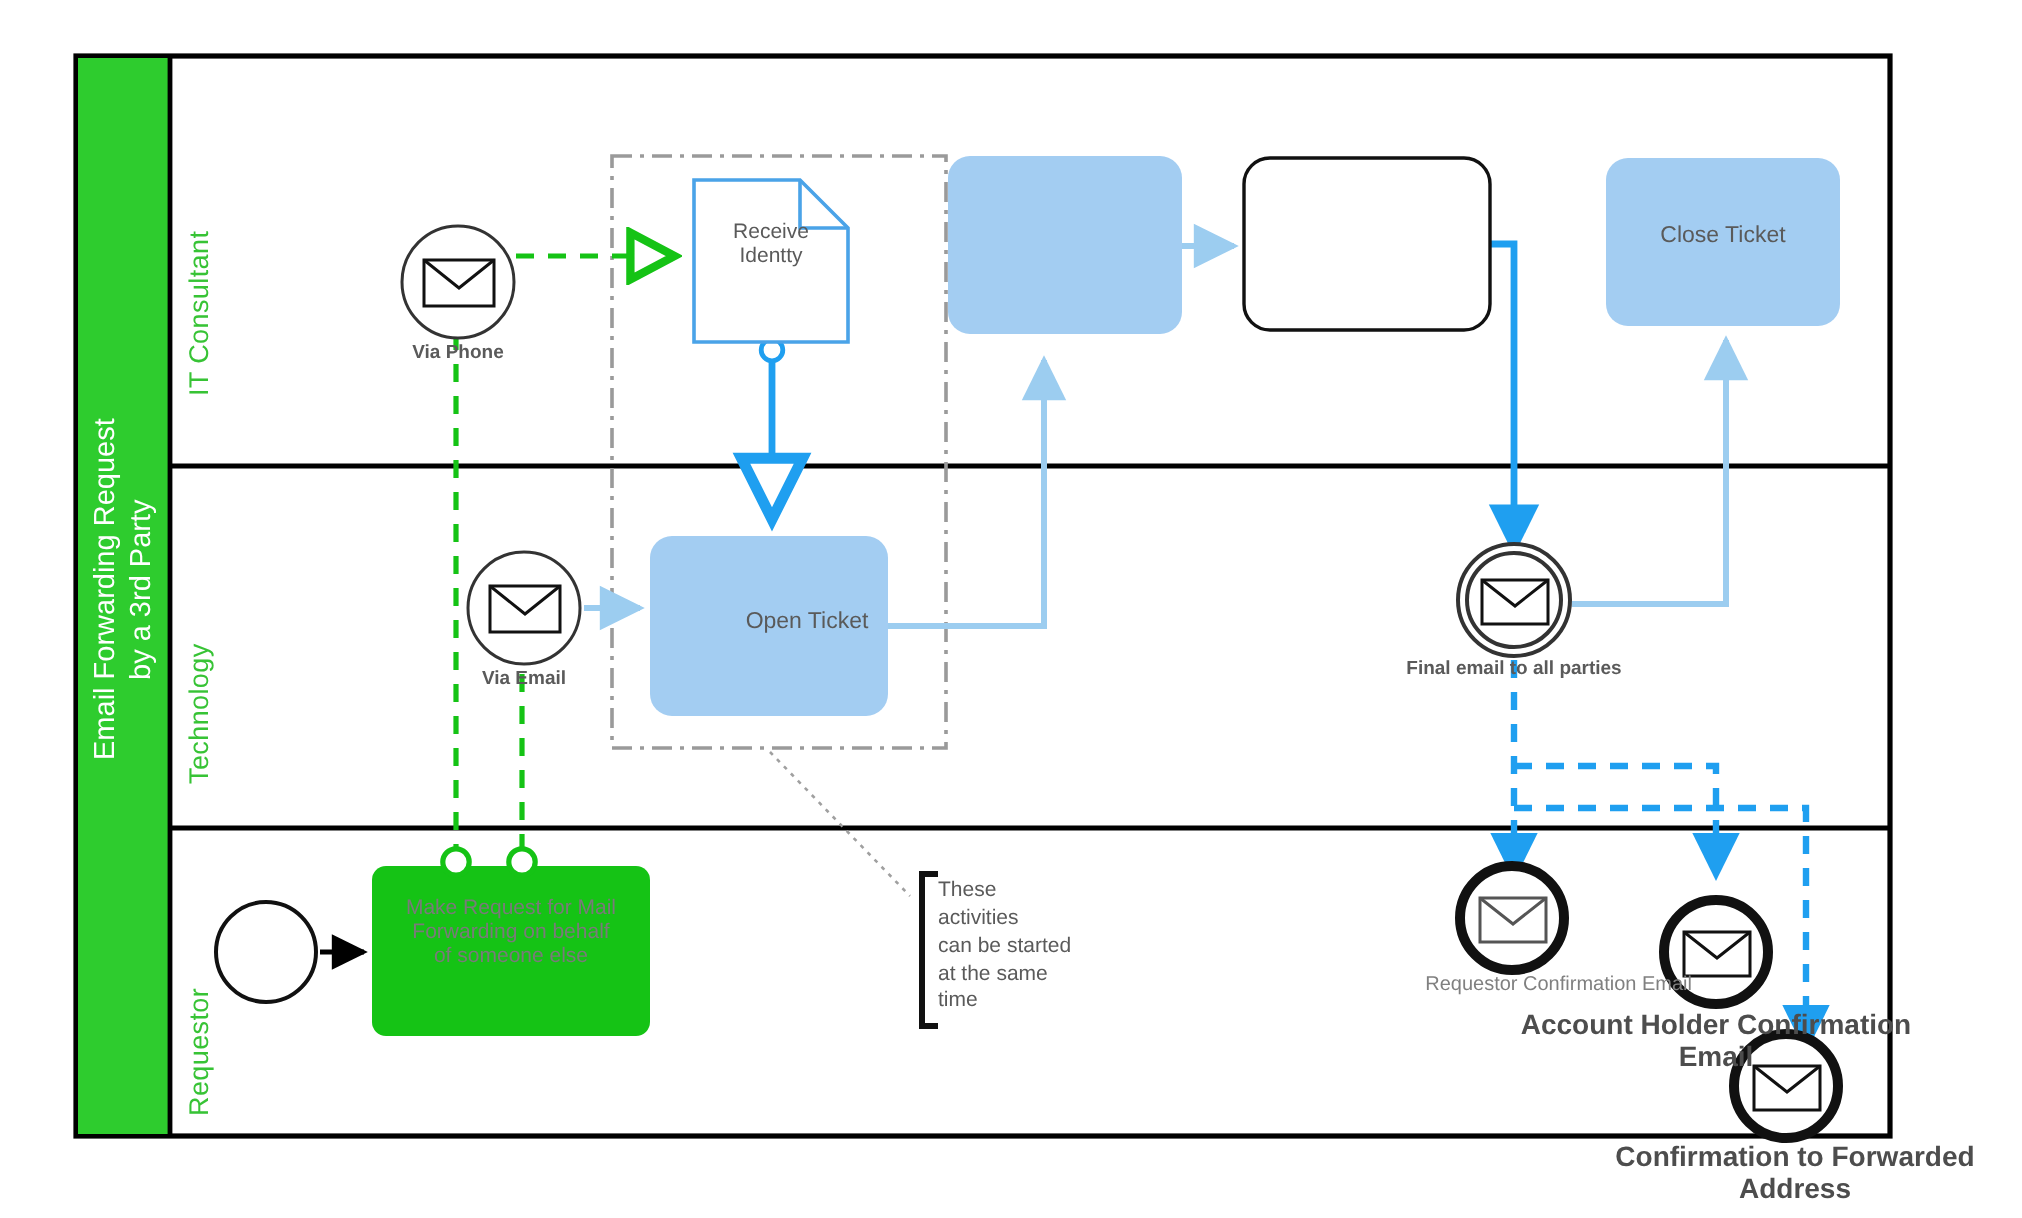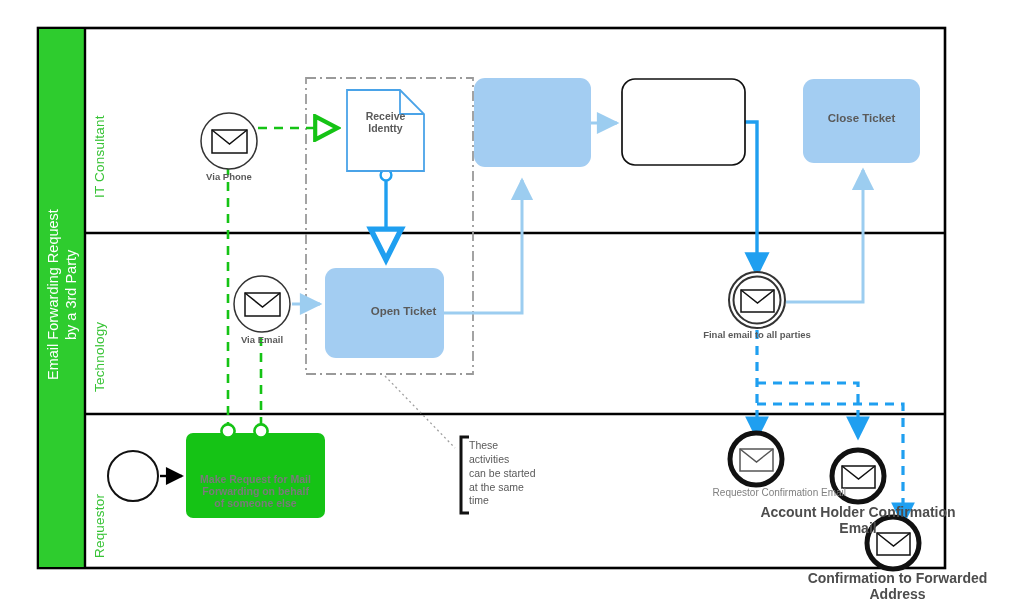--- a/index.html
+++ b/index.html
@@ -1,21 +1,21 @@
 <!DOCTYPE html>
 <html><head>
 <meta charset="utf-8">
 <style>
   html,body{margin:0;padding:0;background:#ffffff;}
   body{width:1011px;height:609px;overflow:hidden;font-family:"Liberation Sans",sans-serif;}
   #stage{position:relative;width:1011px;height:609px;}
   #stage svg{position:absolute;left:0;top:0;}
   .lbl{position:absolute;font-family:"Liberation Sans",sans-serif;color:#595959;font-weight:bold;
        text-align:center;line-height:1.15;pointer-events:none;}
-  .task-lbl{font-size:11.5px;font-weight:bold;color:#5a5a5a;}
+  .task-lbl{font-size:11.5px;font-weight:normal;color:#5a5a5a;}
   .evt-lbl{font-size:9.5px;font-weight:bold;color:#5a5a5a;}
   .evt-lbl-gray{font-size:10px;font-weight:normal;color:#808080;text-align:right;}
   .evt-lbl-dark{font-size:14px;font-weight:bold;color:#4d4d4d;}
   .lane-lbl{position:absolute;color:#37c335;font-size:13.5px;font-weight:normal;
             writing-mode:vertical-rl;transform:rotate(180deg);
             font-family:"Liberation Sans",sans-serif;letter-spacing:.2px;}
   .pool-lbl{position:absolute;color:#ffffff;font-size:14.5px;font-weight:normal;
             writing-mode:vertical-rl;transform:rotate(180deg);text-align:center;
             font-family:"Liberation Sans",sans-serif;line-height:1.25;}
   .note-txt{position:absolute;font-size:10.5px;color:#5a5a5a;font-weight:normal;
@@ -201,21 +201,21 @@
     <span>Receive</span><br>
     <span>Identty</span>
   </div>
 
 
 
   <div class="lbl task-lbl" style="left:803px;top:112px;width:117px;">Close Ticket</div>
 
   <div class="lbl task-lbl" style="left:344px;top:305px;width:119px;">Open Ticket</div>
 
-  <div class="lbl task-lbl" style="left:186px;top:448px;width:139px;color:#7a7a7a;font-size:10.5px;margin-top:25px;">
+  <div class="lbl task-lbl" style="left:186px;top:448px;width:139px;color:#7a7a7a;font-size:10.5px;">
     <span>Make Request for Mail</span><br>
     <span>Forwarding on behalf</span><br>
     <span>of someone else</span>
   </div>
 
   <div class="lbl evt-lbl" style="left:179px;top:172px;width:100px;">Via Phone</div>
 
   <div class="lbl evt-lbl" style="left:212px;top:335px;width:100px;">Via Email</div>
 
   <div class="lbl evt-lbl" style="left:672px;top:330px;width:170px;">Final email to all parties</div>

